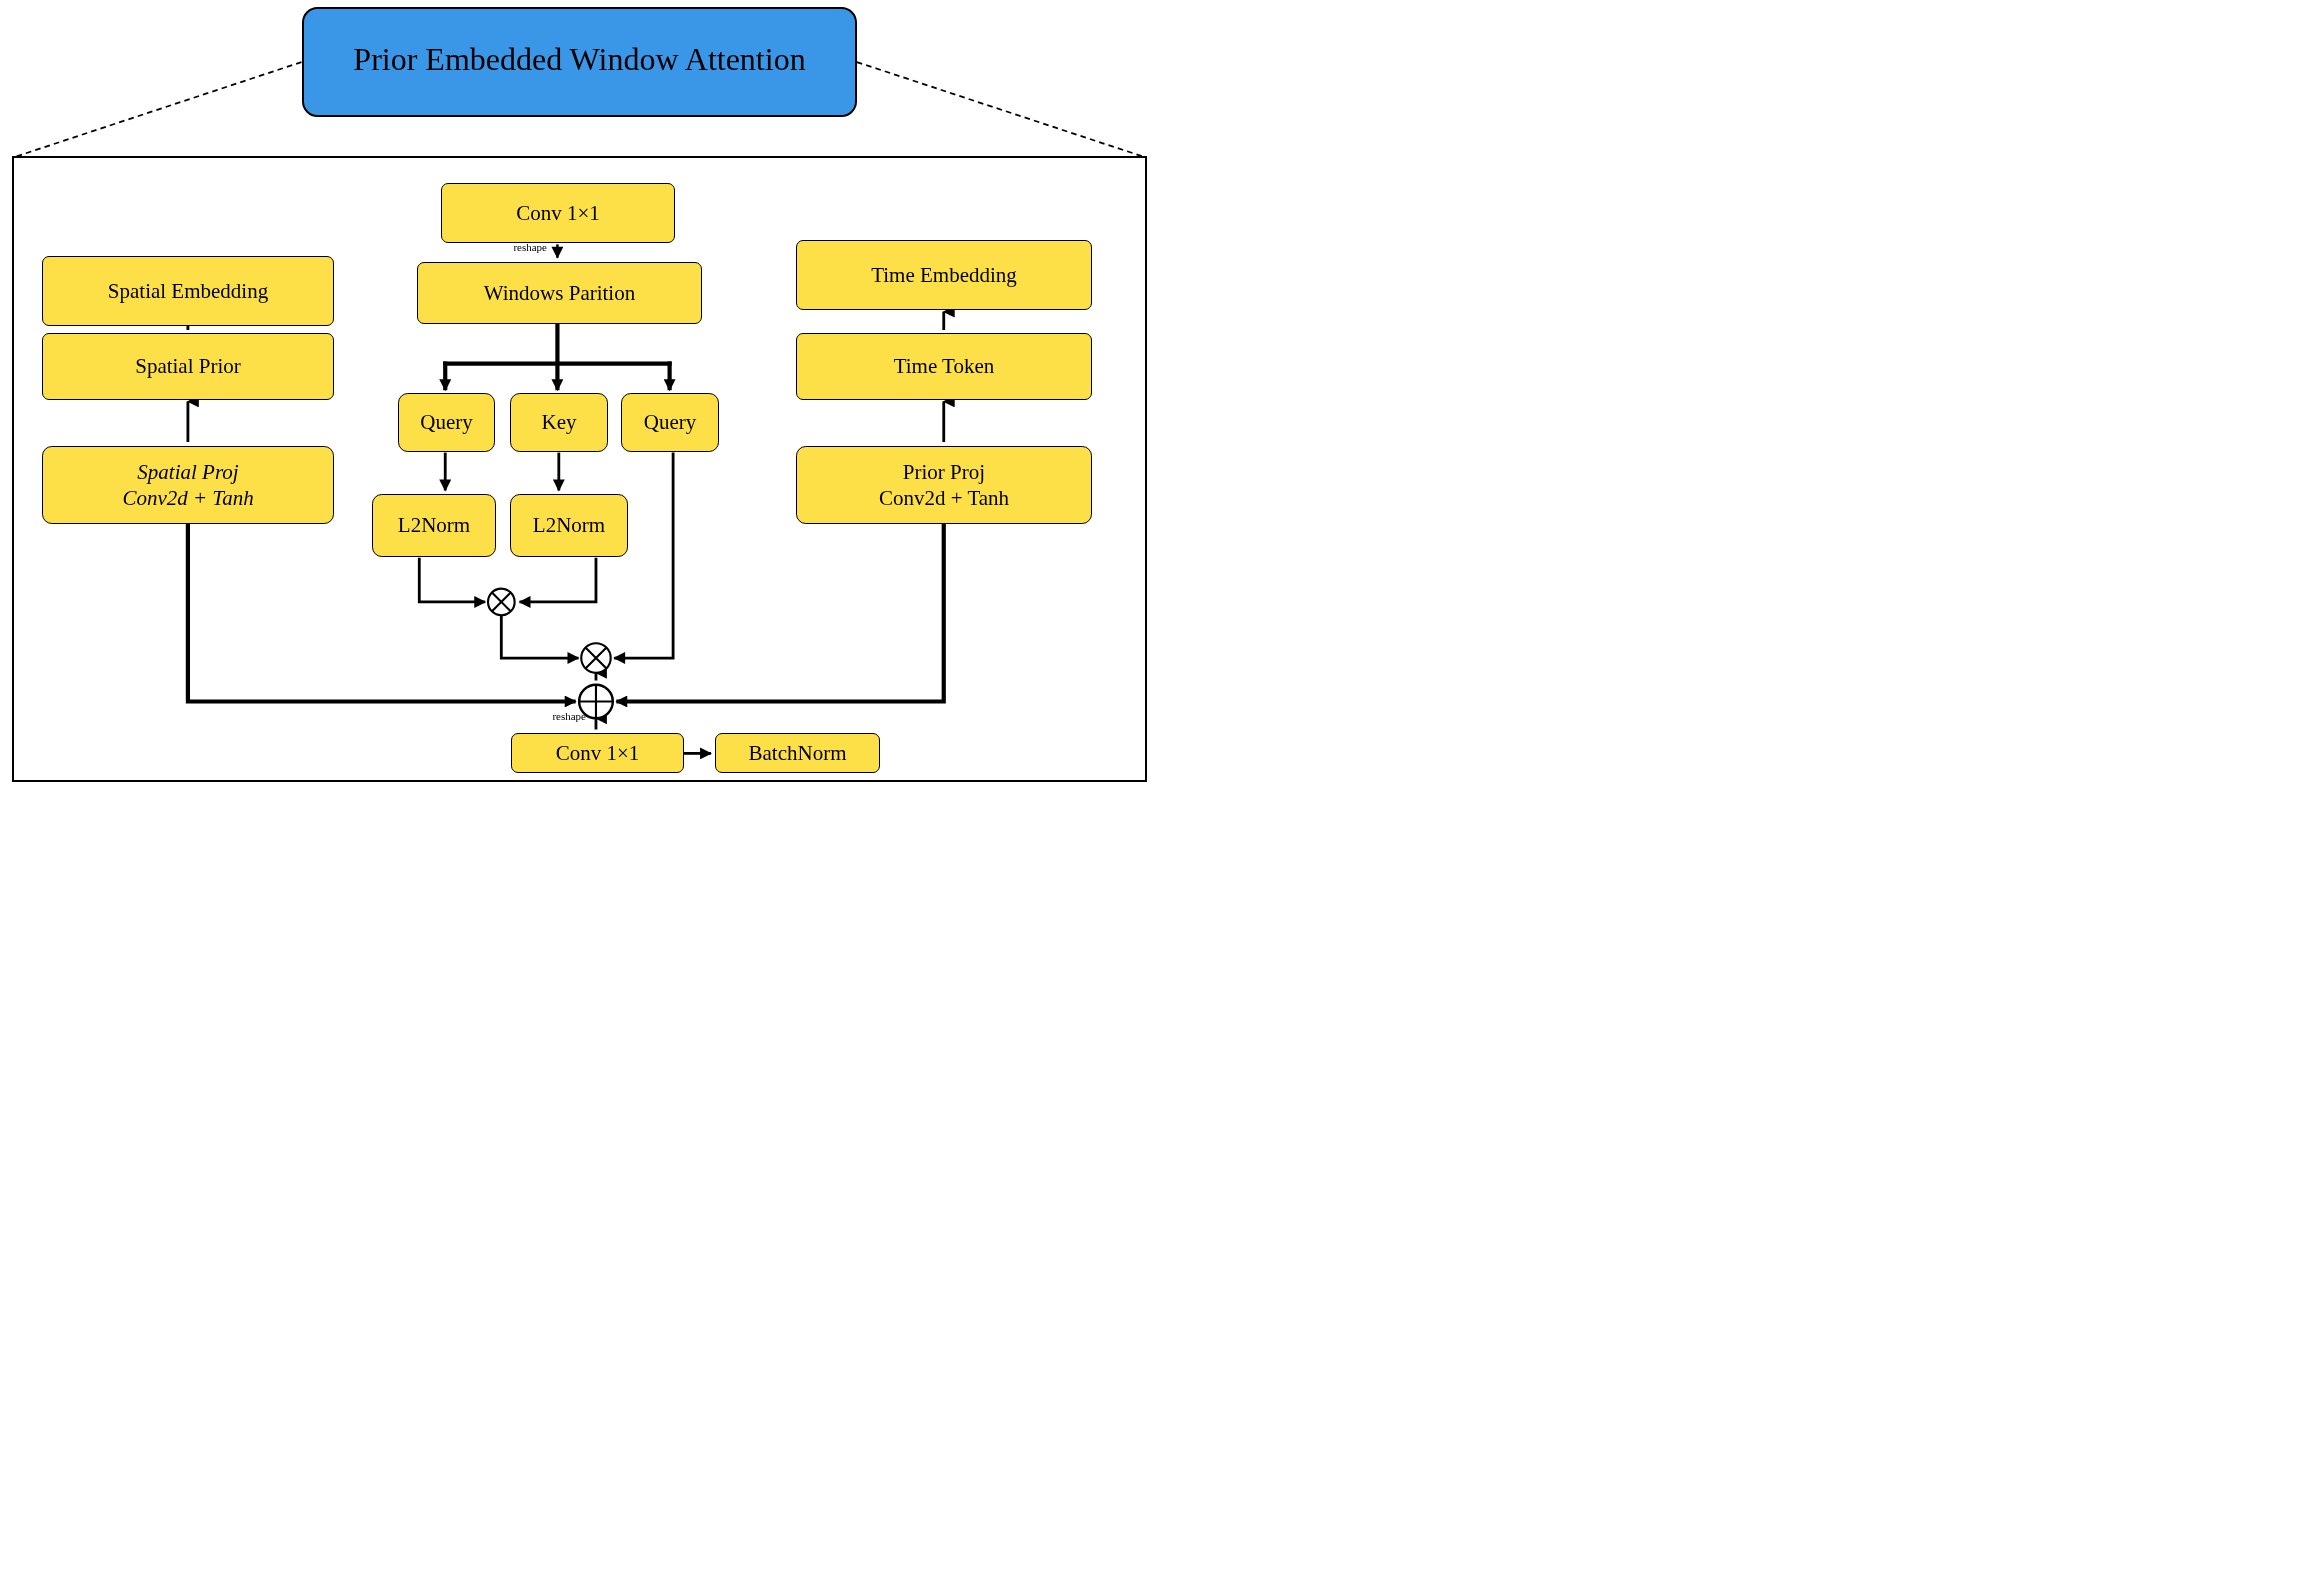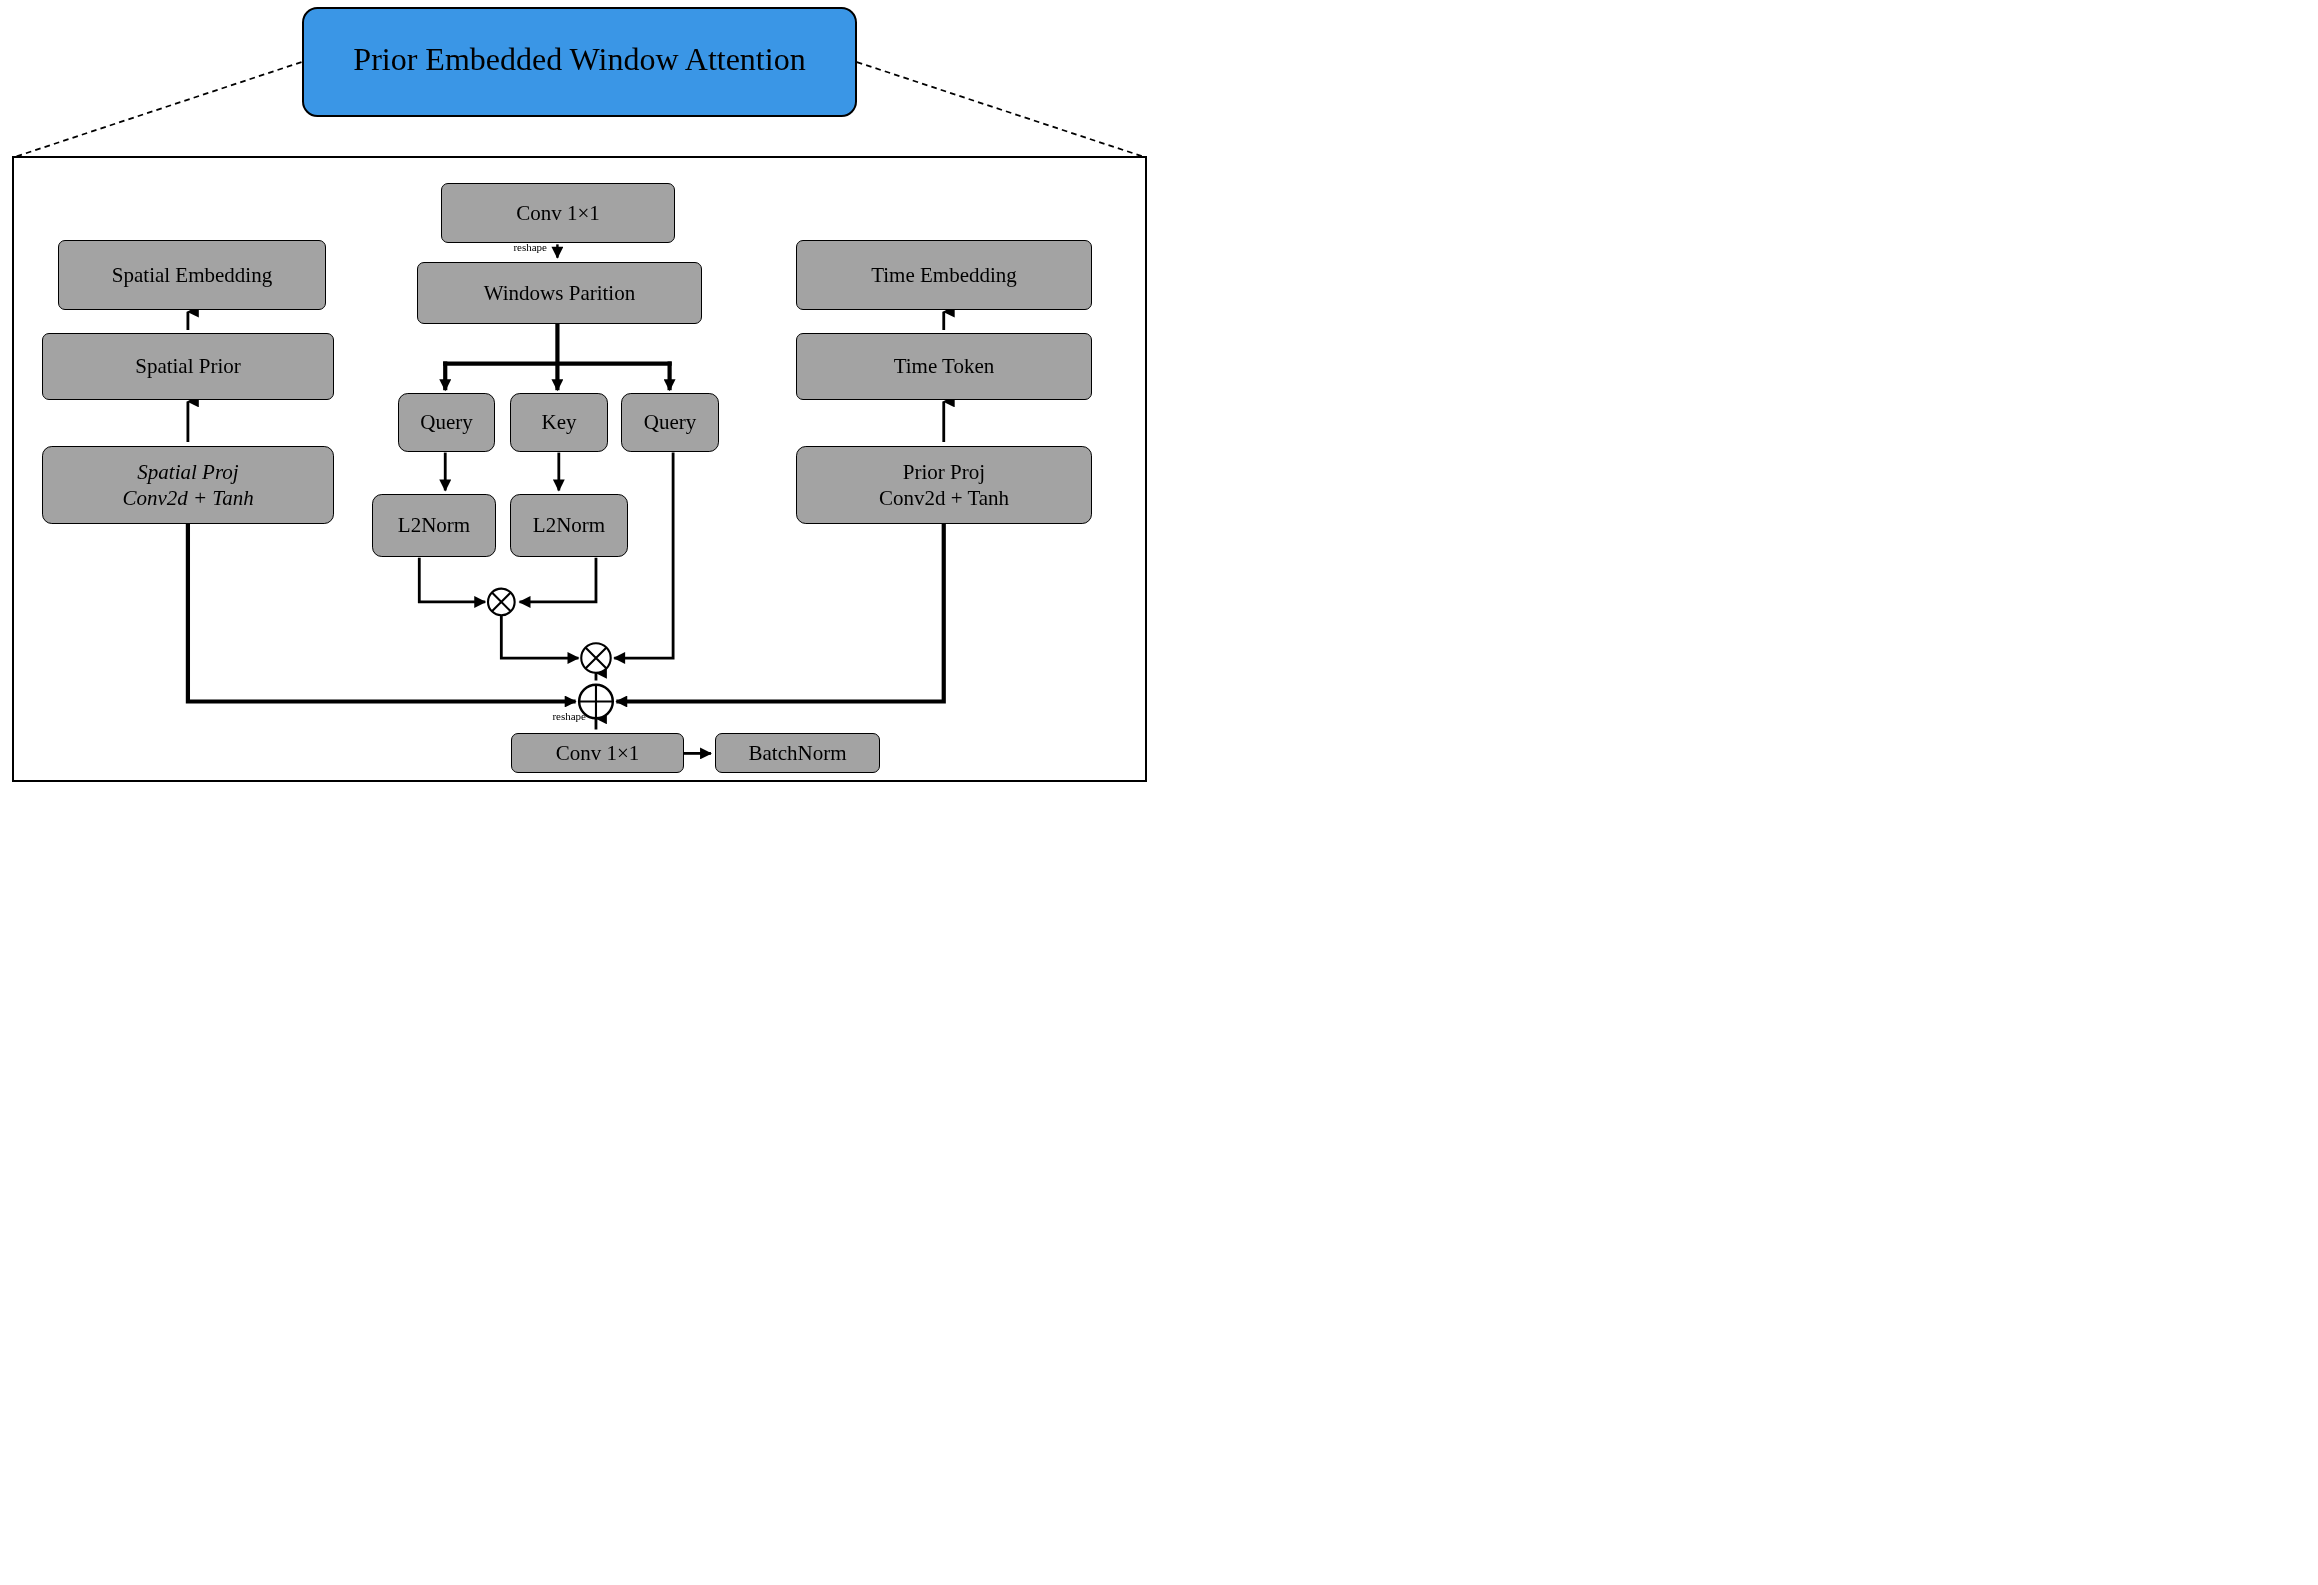--- a/index.html
+++ b/index.html
@@ -1,31 +1,31 @@
 <!DOCTYPE html>
 <html style="font-size:11.2px"><head>
 <meta charset="utf-8">
 <style>
   html,body{margin:0;padding:0;background:#fff;}
   #page{position:relative;width:1159px;height:793px;background:#fff;
         font-family:"Liberation Serif","DejaVu Serif",serif;color:#000;overflow:hidden;}
   #wires{position:absolute;left:0;top:0;z-index:1;}
-  .box{position:absolute;z-index:2;background:#a3a3a3;border:1.8px solid #000;
+  .box{position:absolute;z-index:2;background:#fde047;border:1.8px solid #000;
        display:flex;align-items:center;justify-content:center;flex-direction:column;
        text-align:center;font-size:21px;line-height:1.25;box-sizing:border-box;}
   .r10{border-radius:7px;} .r12{border-radius:9.8px;}
   #title-box{position:absolute;z-index:2;left:302px;top:7px;width:555px;height:110px;
        border:2.1px solid #000;border-radius:15.4px;background:#3A96E6;
        display:flex;align-items:center;justify-content:center;
        font-size:32px;padding-bottom:5.6px;box-sizing:border-box;}
   #container{position:absolute;z-index:0;left:12px;top:156px;width:1135px;height:626px;
        border:2.1px solid #000;background:#fff;box-sizing:border-box;}
   .lbl{position:absolute;z-index:2;font-size:11px;text-align:right;}
   
-  #b-se{left:42px;top:240px;width:268px;height:70px;margin-left:16px;}
+  #b-se{left:42px;top:256px;width:292px;height:70px;}
   #b-st{left:42px;top:333px;width:292px;height:67px;}
   #b-sp{left:42px;top:446px;width:292px;height:78px;border-radius:9.8px;font-style:italic;}
   #b-te{left:796px;top:240px;width:296px;height:70px;}
   #b-tt{left:796px;top:333px;width:296px;height:67px;}
   #b-tp{left:796px;top:446px;width:296px;height:78px;border-radius:9.8px;}
   #b-ci{left:441px;top:183px;width:234px;height:60px;}
   #b-wp{left:417px;top:262px;width:285px;height:62px;}
   #b-q{left:398px;top:393px;width:97px;height:59px;}
   #b-k{left:510px;top:393px;width:98px;height:59px;}
   #b-v{left:621px;top:393px;width:98px;height:59px;}

